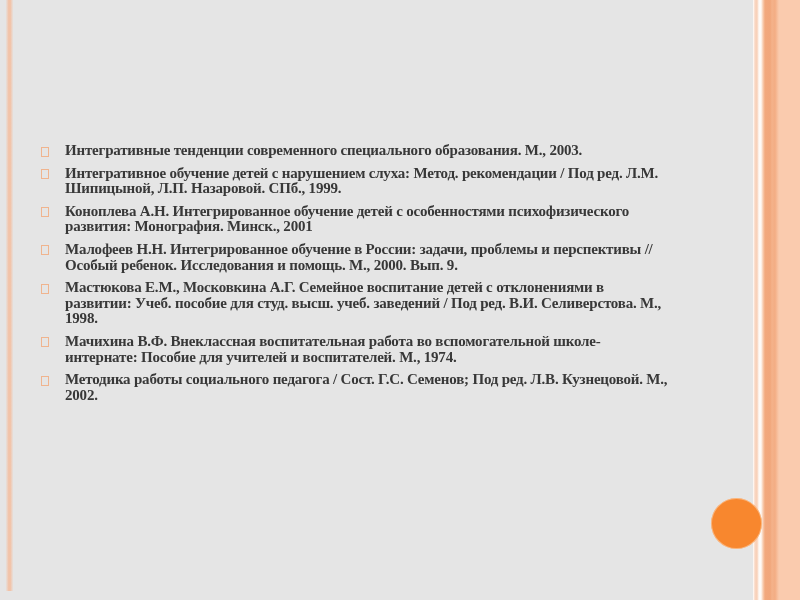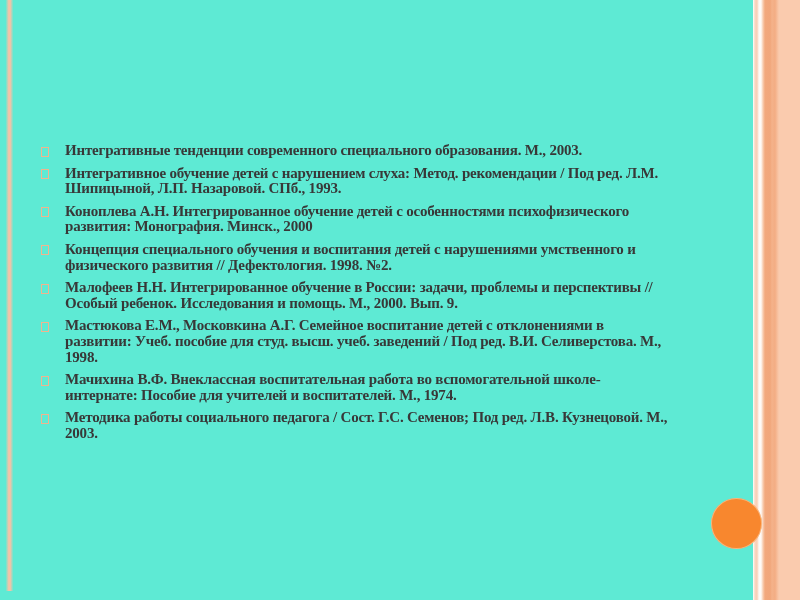--- a/index.html
+++ b/index.html
@@ -7,21 +7,21 @@
     padding: 0;
     width: 800px;
     height: 600px;
     background: #ffffff;
     font-family: "Liberation Serif", "DejaVu Serif", serif;
   }
   .slide {
     position: relative;
     width: 800px;
     height: 600px;
-    background: #5eead4;
+    background: #e5e5e5;
     overflow: hidden;
   }
   
   .left-stripe {
     position: absolute;
     left: 6px;
     top: 0;
     width: 7px;
     height: 591px;
     background: linear-gradient(to right,
@@ -94,21 +94,20 @@
 </style>
 </head>
 <body>
 
 <div class="slide">
   <div class="left-stripe"></div>
   <div class="right-band"></div>
   <div class="orange-circle"></div>
   <ul class="refs">
       <li class="ref-item"><span class="bullet"></span><span>Интегративные тенденции современного специального образования. М., 2003.</span></li>
-      <li class="ref-item"><span class="bullet"></span><span>Интегративное обучение детей с нарушением слуха: Метод. рекомендации / Под ред. Л.М. Шипицыной, Л.П. Назаровой. СПб., 1993.</span></li>
-      <li class="ref-item"><span class="bullet"></span><span>Коноплева А.Н. Интегрированное обучение детей с особенностями психофизического развития: Монография. Минск., 2000</span></li>
-      <li class="ref-item"><span class="bullet"></span><span>Концепция специального обучения и воспитания детей с нарушениями умственного и физического развития // Дефектология. 1998. №2.</span></li>
+      <li class="ref-item"><span class="bullet"></span><span>Интегративное обучение детей с нарушением слуха: Метод. рекомендации / Под ред. Л.М. Шипицыной, Л.П. Назаровой. СПб., 1999.</span></li>
+      <li class="ref-item"><span class="bullet"></span><span>Коноплева А.Н. Интегрированное обучение детей с особенностями психофизического развития: Монография. Минск., 2001</span></li>
       <li class="ref-item"><span class="bullet"></span><span>Малофеев Н.Н. Интегрированное обучение в России: задачи, проблемы и перспективы // Особый ребенок. Исследования и помощь. М., 2000. Вып. 9.</span></li>
       <li class="ref-item"><span class="bullet"></span><span>Мастюкова Е.М., Московкина А.Г. Семейное воспитание детей с отклонениями в развитии: Учеб. пособие для студ. высш. учеб. заведений / Под ред. В.И. Селиверстова. М., 1998.</span></li>
       <li class="ref-item"><span class="bullet"></span><span>Мачихина В.Ф. Внеклассная воспитательная работа во вспомогательной школе-интернате: Пособие для учителей и воспитателей. М., 1974.</span></li>
-      <li class="ref-item"><span class="bullet"></span><span>Методика работы социального педагога / Сост. Г.С. Семенов; Под ред. Л.В. Кузнецовой. М., 2003.</span></li>
+      <li class="ref-item"><span class="bullet"></span><span>Методика работы социального педагога / Сост. Г.С. Семенов; Под ред. Л.В. Кузнецовой. М., 2002.</span></li>
     </ul>
 </div>
 
 </body></html>

